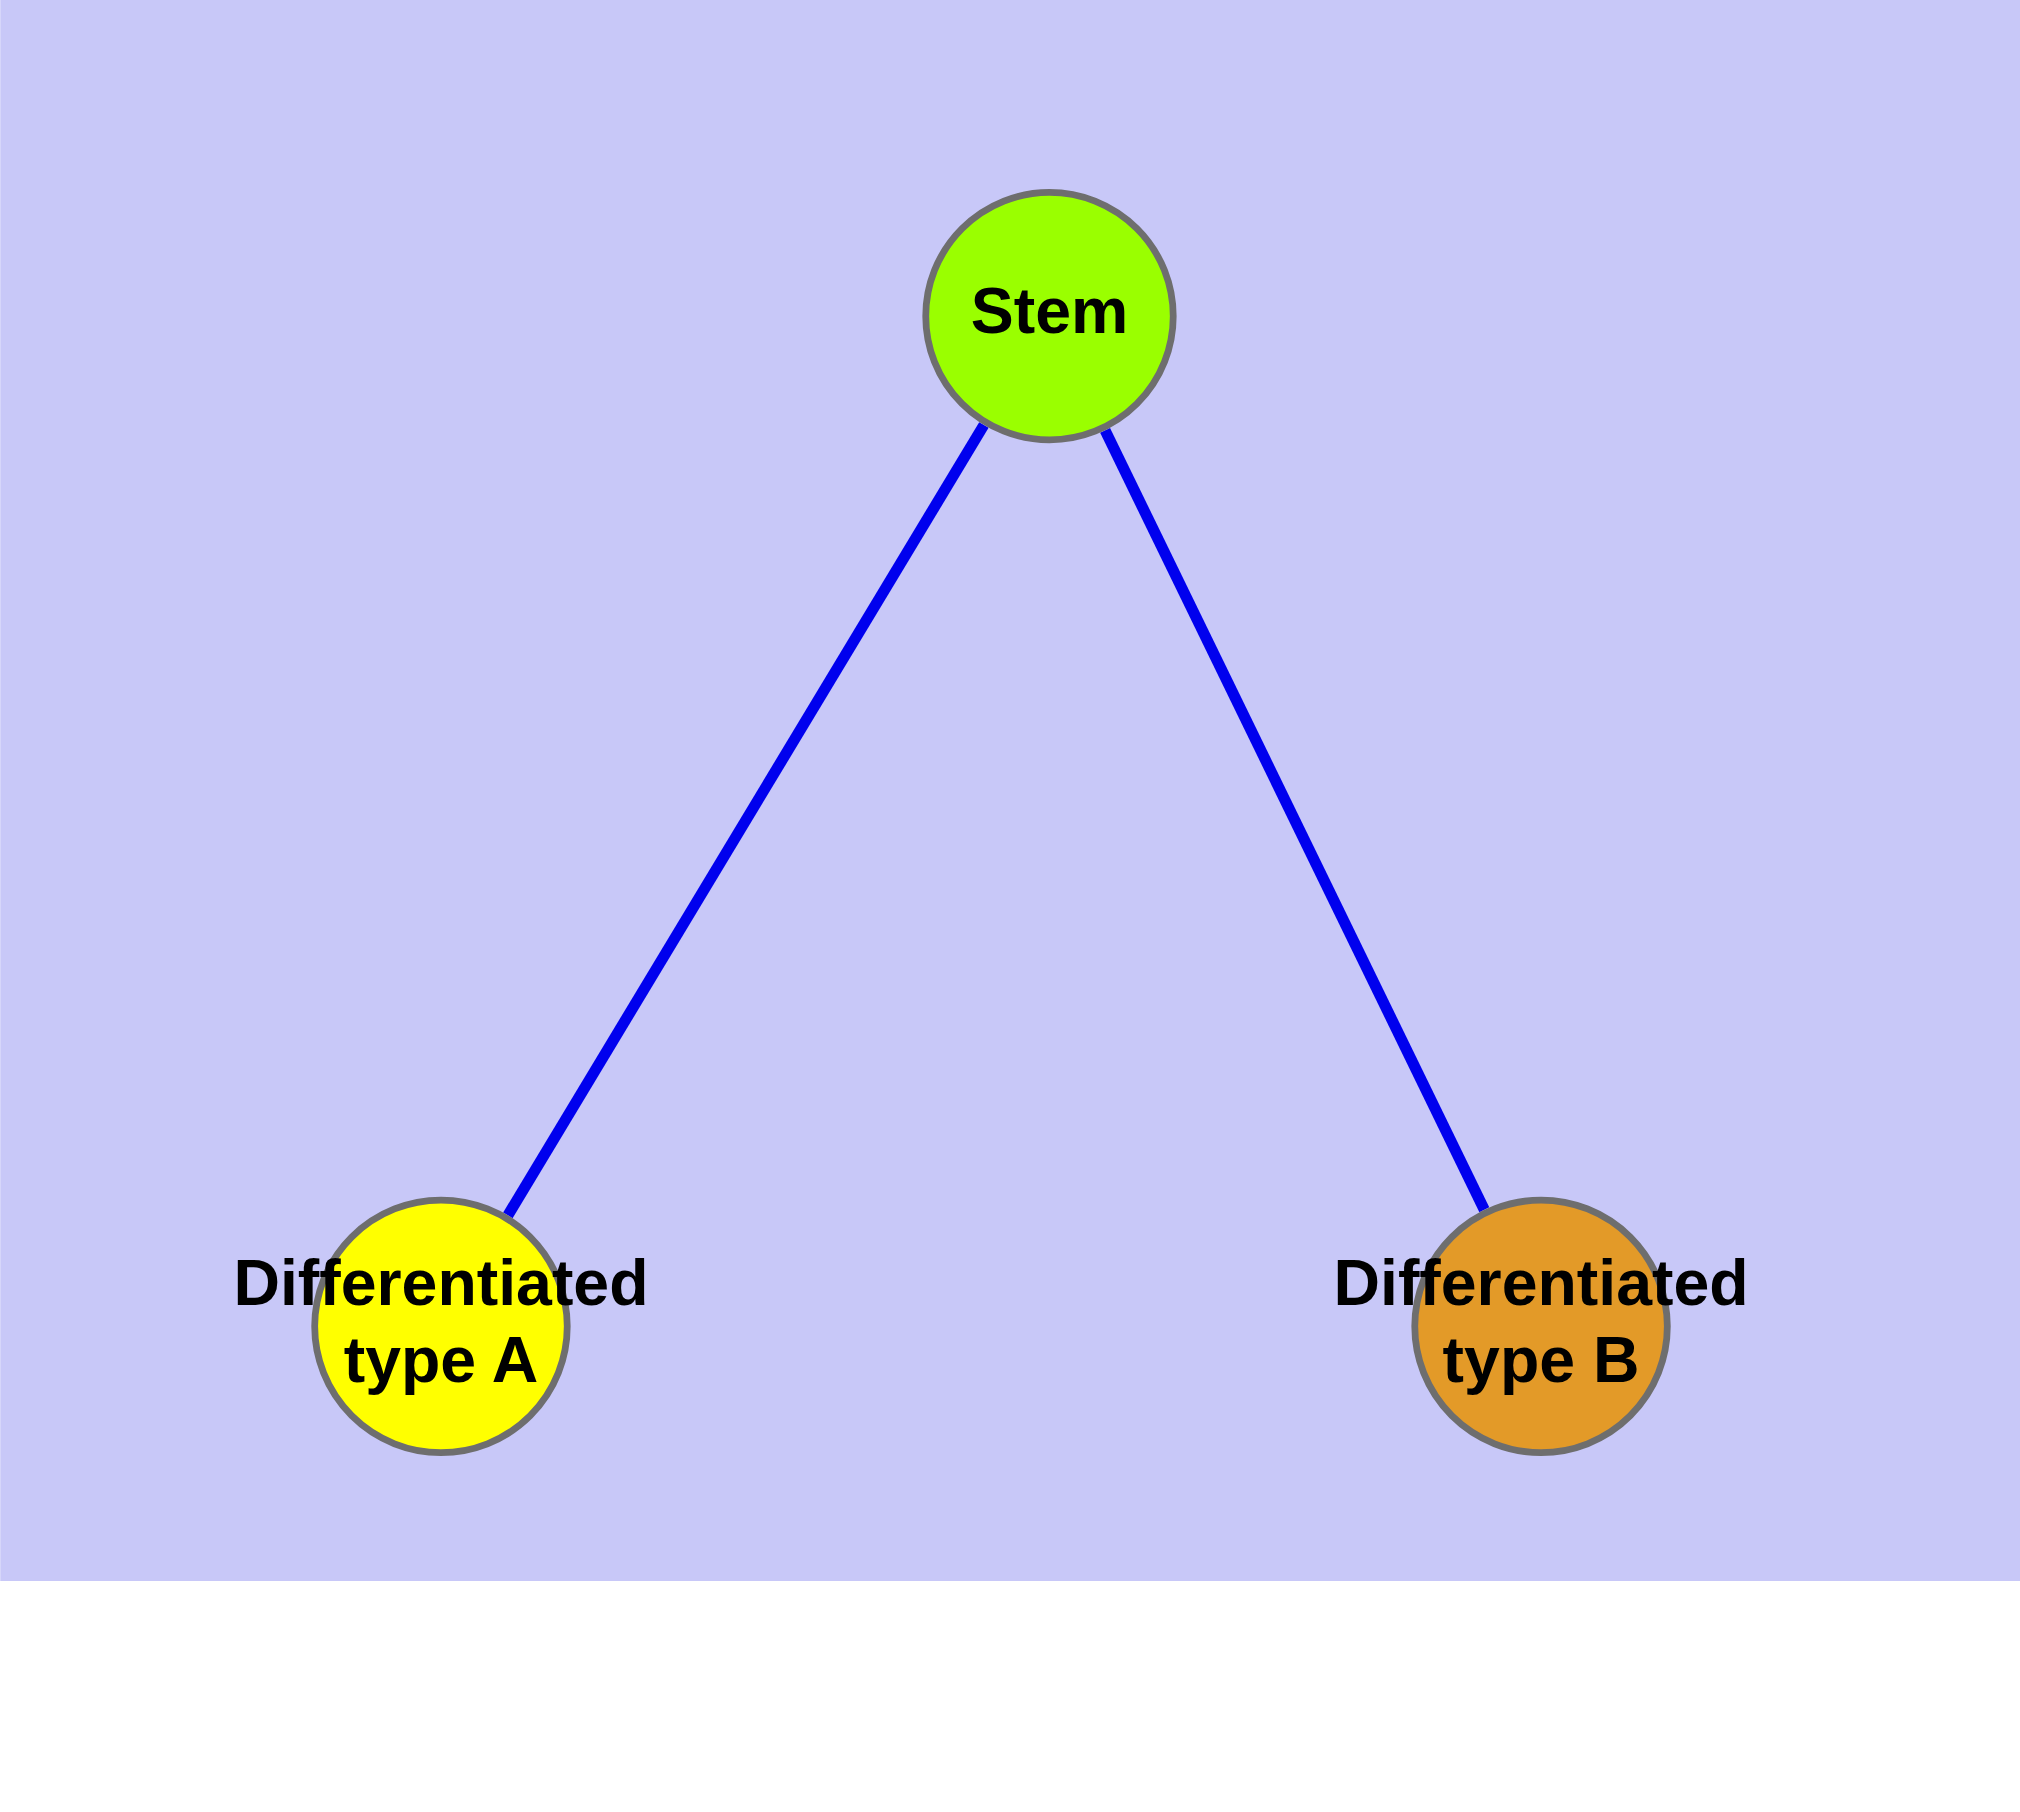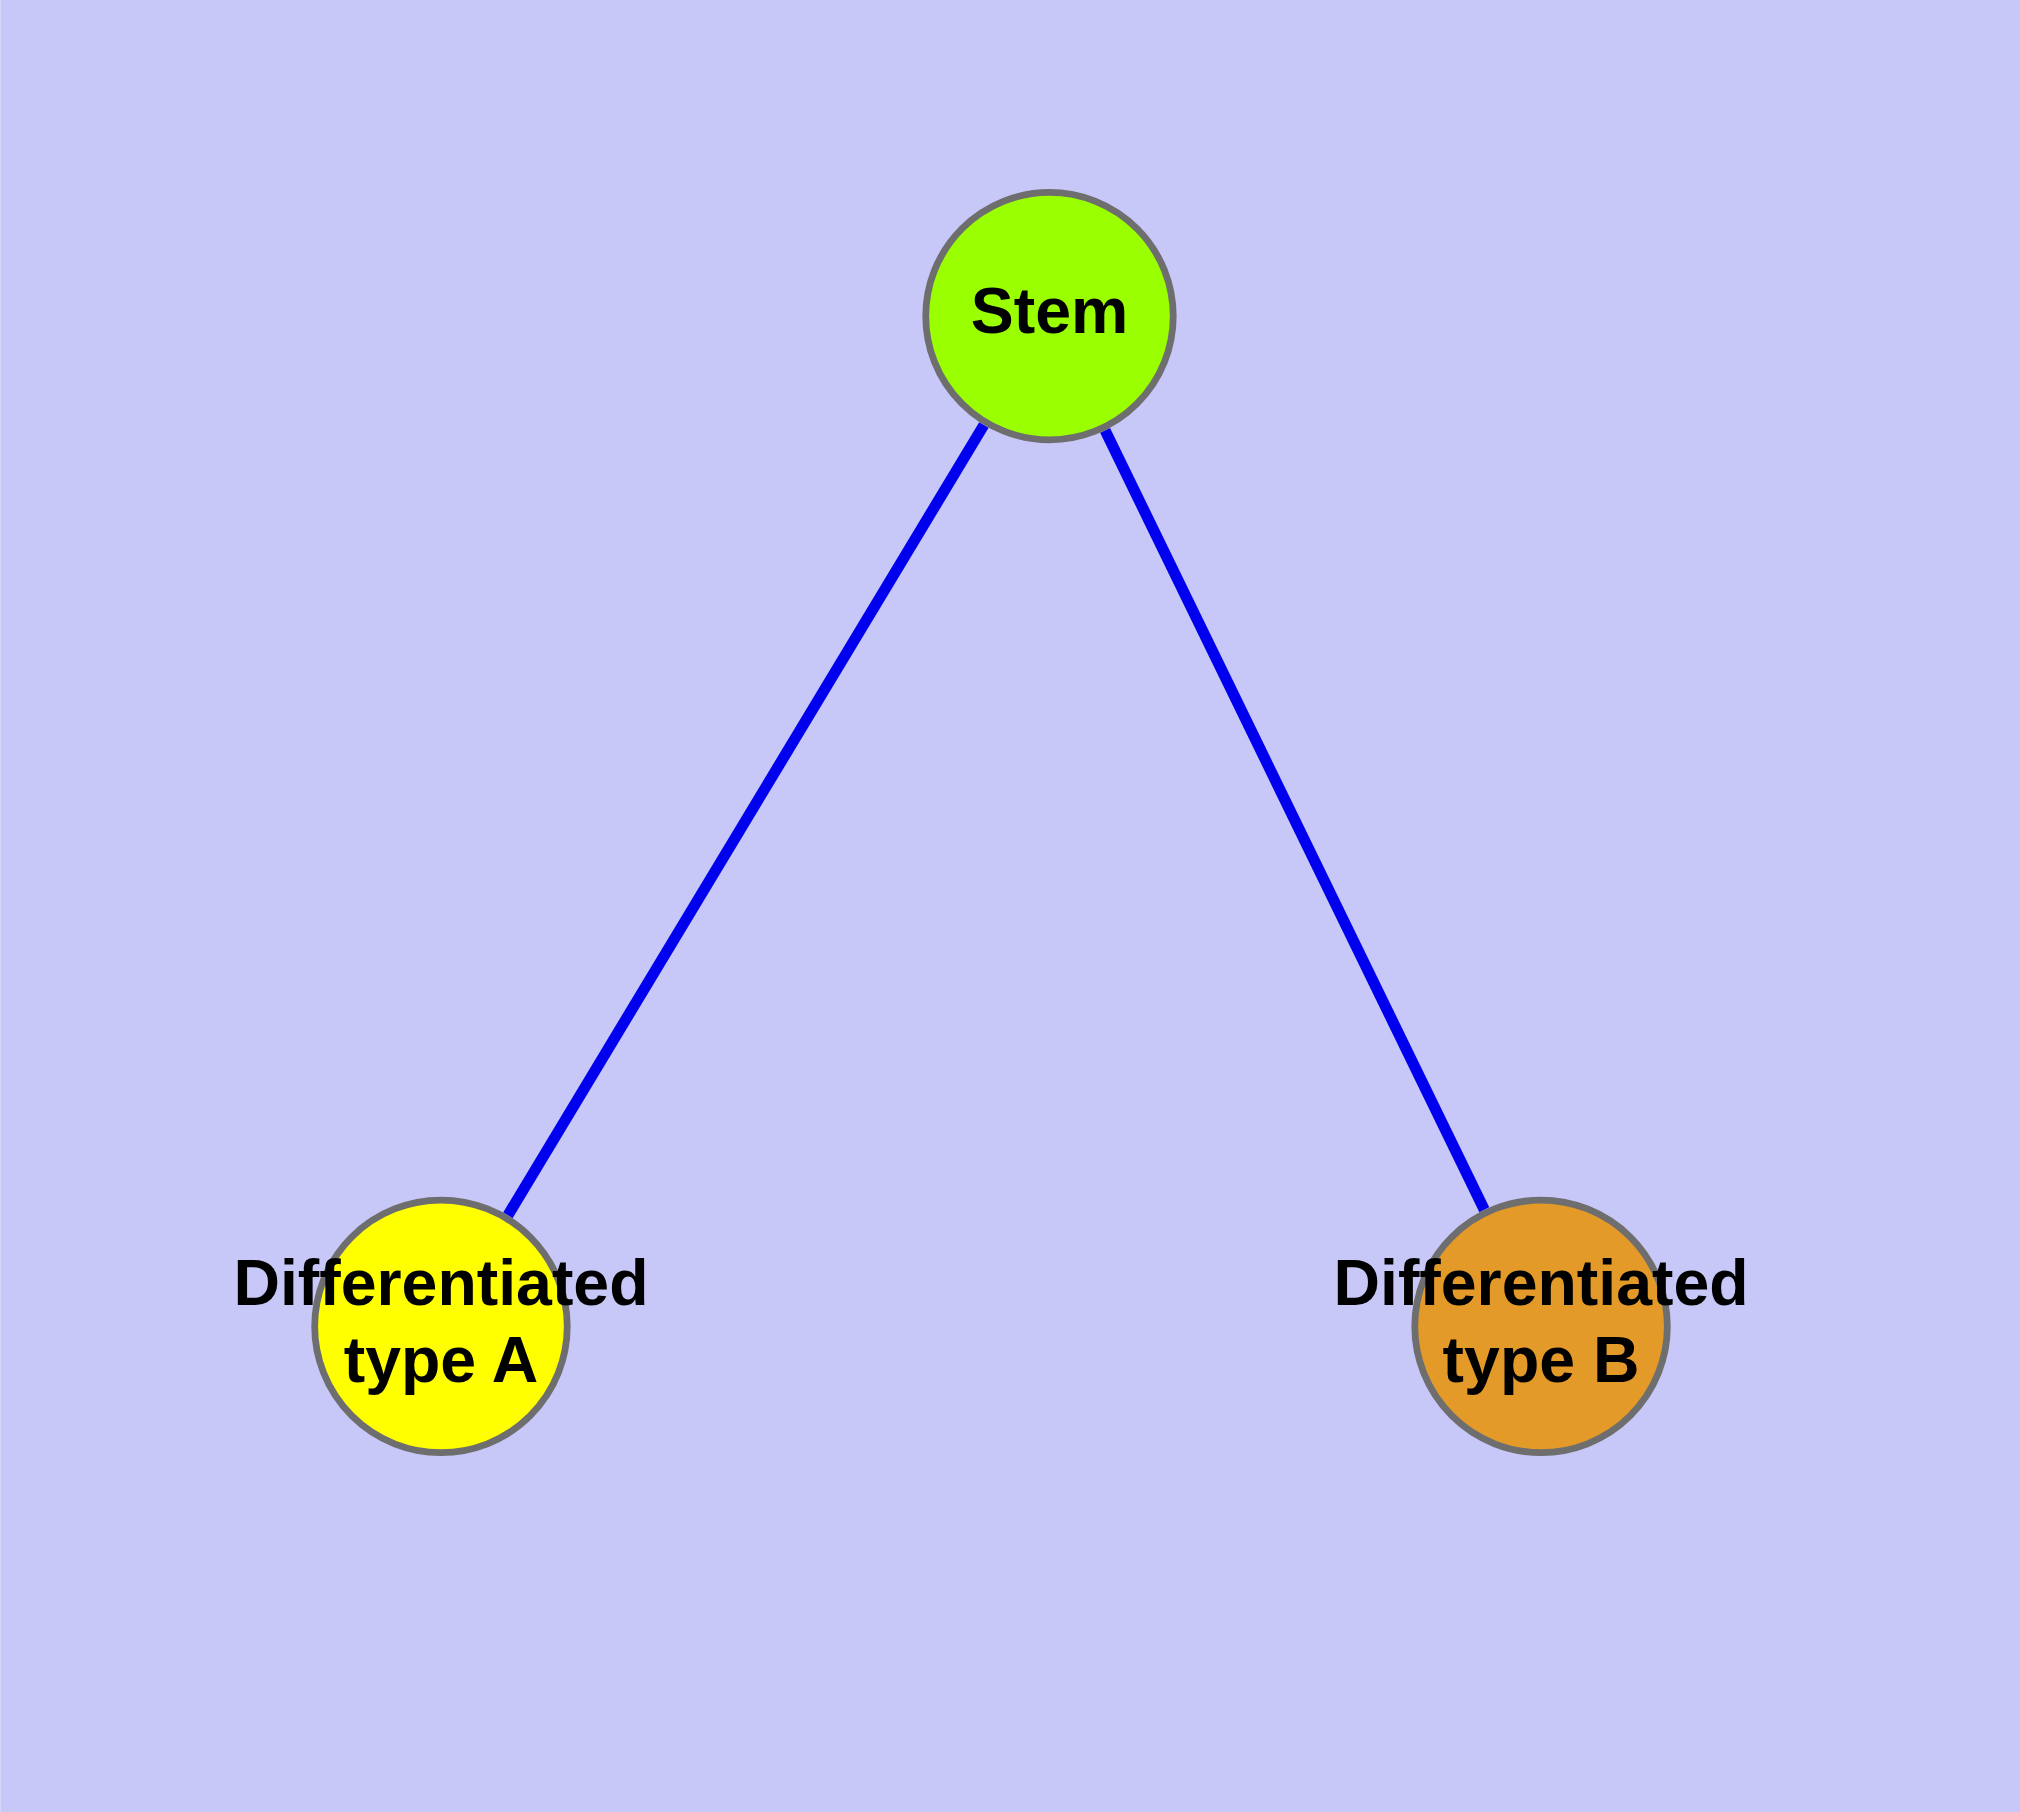--- a/index.html
+++ b/index.html
@@ -7,21 +7,21 @@
     margin: 0;
     padding: 0;
     background: #ffffff;
   }
   body {
     font-family: "Liberation Sans", sans-serif;
   }
   #canvas {
     position: relative;
     width: 2021px;
-    height: 1812px;
+    height: 1581px;
     overflow: hidden;
   }
   #graph-svg {
     position: absolute;
     top: 0;
     left: 0;
     width: 2021px;
     height: 1812px;
     display: block;
   }

